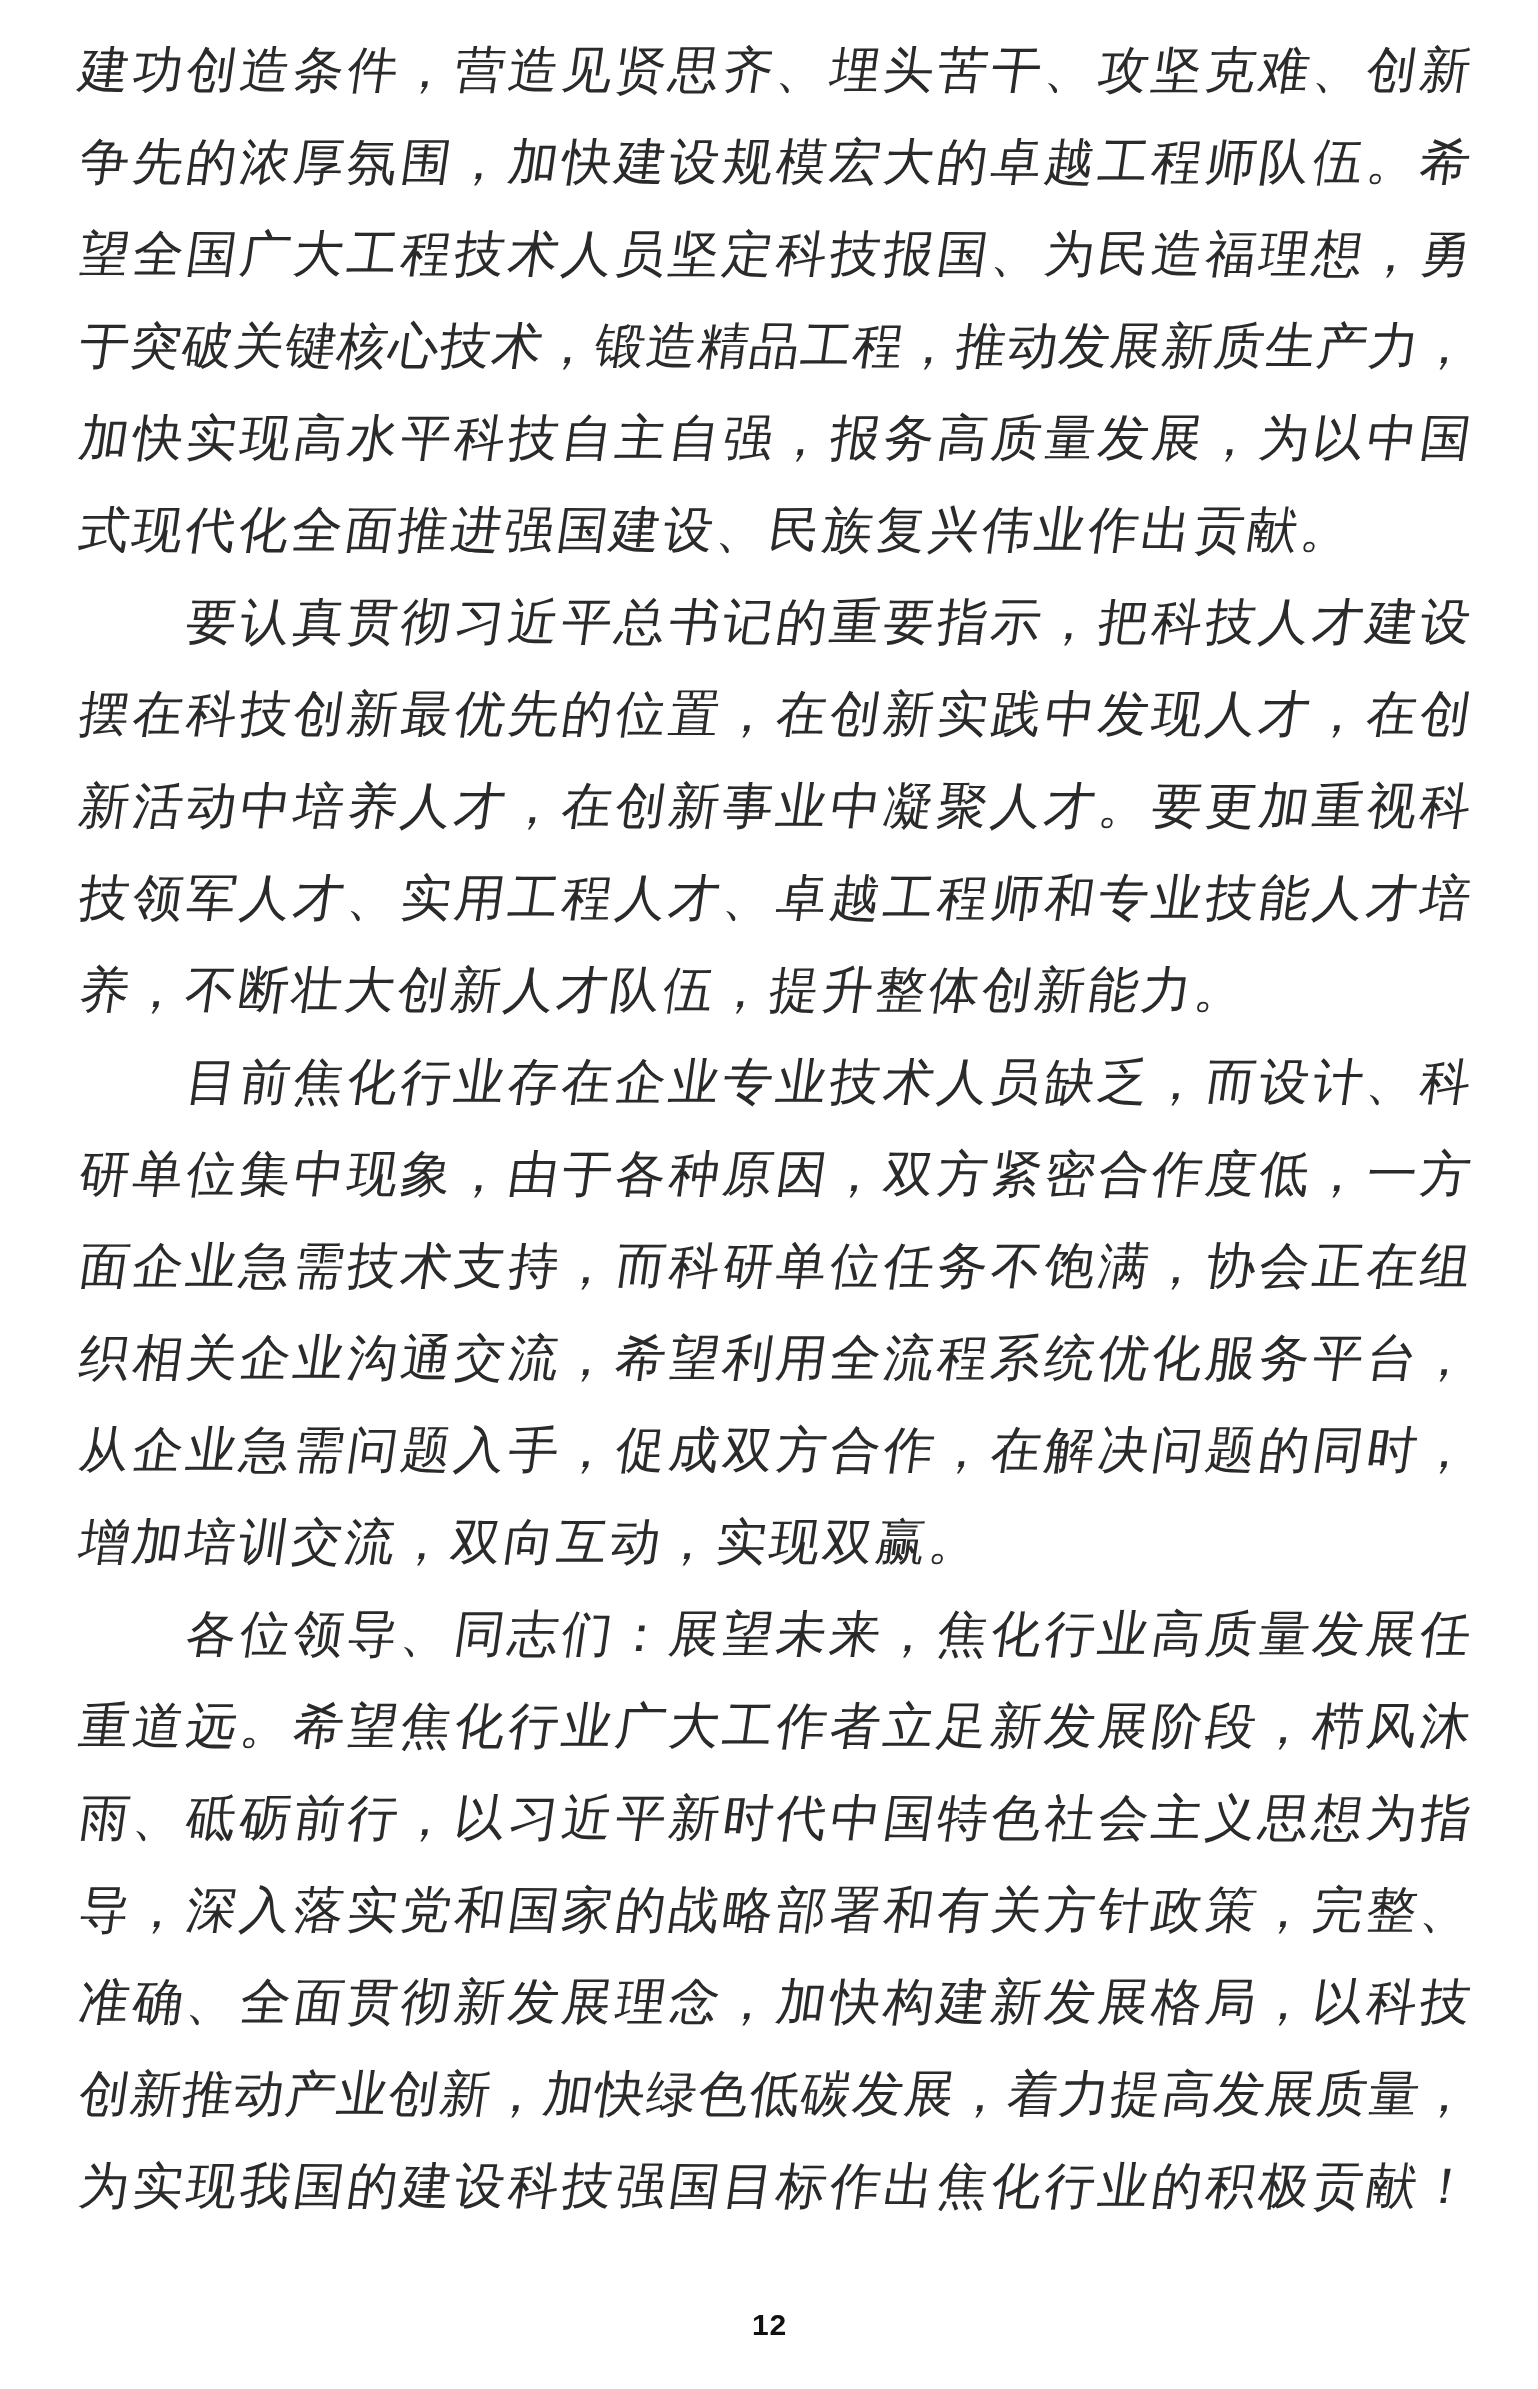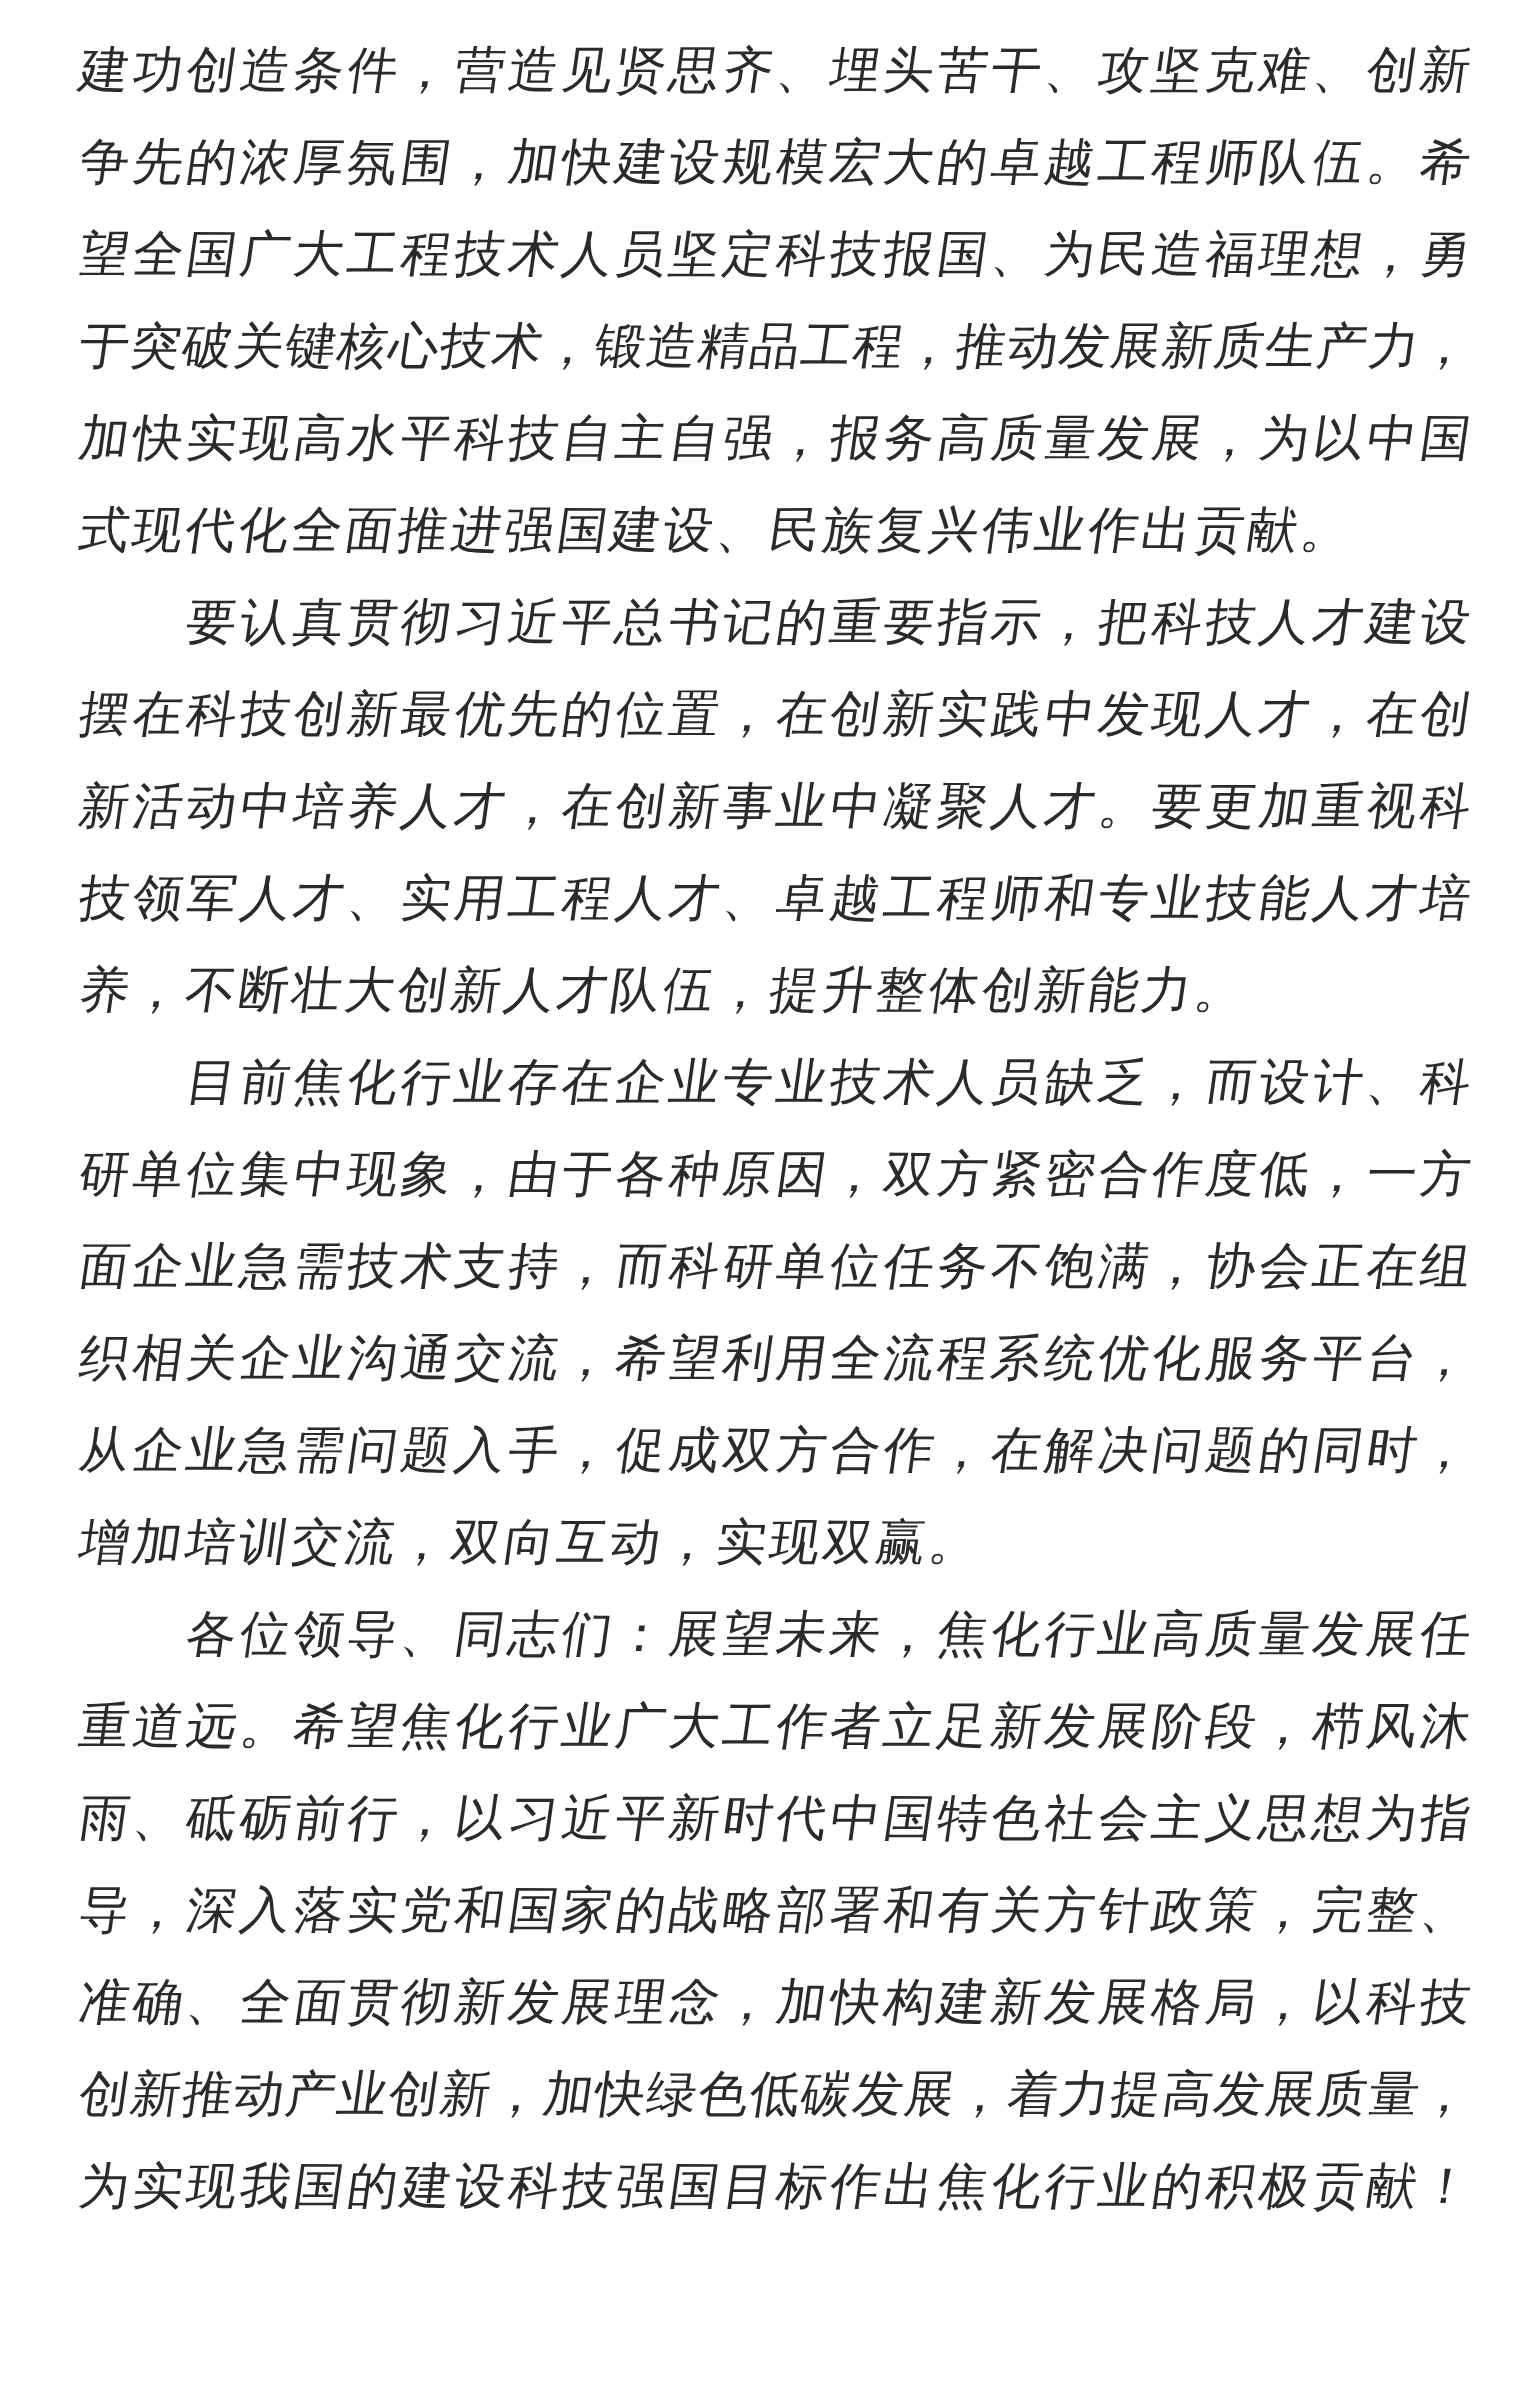--- a/index.html
+++ b/index.html
@@ -85,14 +85,17 @@
       <div class="line j">从企业急需问题入手，促成双方合作，在解决问题的同时，</div>
       <div class="line">增加培训交流，双向互动，实现双赢。</div>
       <div class="line j ind">各位领导、同志们：展望未来，焦化行业高质量发展任</div>
       <div class="line j">重道远。希望焦化行业广大工作者立足新发展阶段，栉风沐</div>
       <div class="line j">雨、砥砺前行，以习近平新时代中国特色社会主义思想为指</div>
       <div class="line j">导，深入落实党和国家的战略部署和有关方针政策，完整、</div>
       <div class="line j">准确、全面贯彻新发展理念，加快构建新发展格局，以科技</div>
       <div class="line j">创新推动产业创新，加快绿色低碳发展，着力提高发展质量，</div>
       <div class="line j">为实现我国的建设科技强国目标作出焦化行业的积极贡献！</div>
     </div>
+  <div class="footer">
+    <span class="page-num">12</span>
+  </div>
 </div>
 
 
 </body></html>

